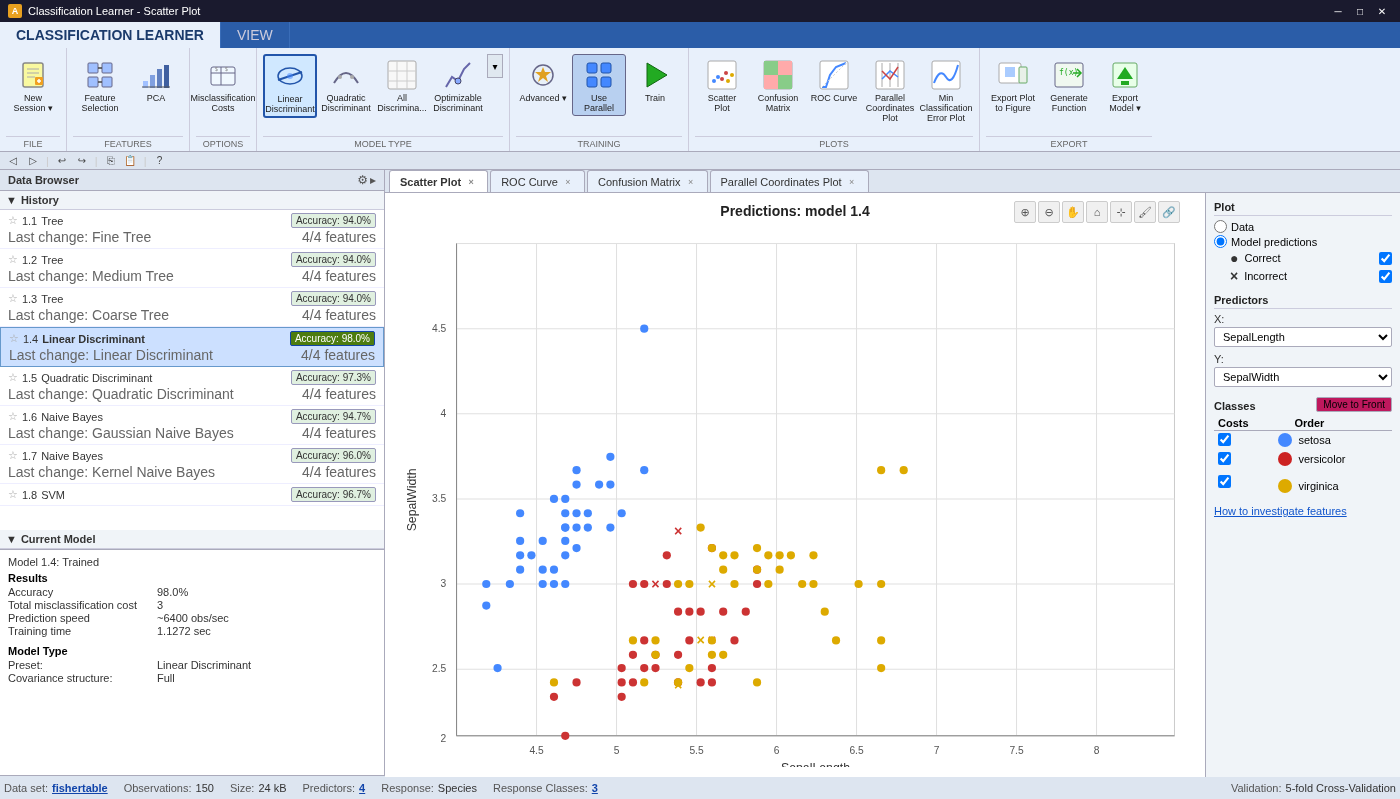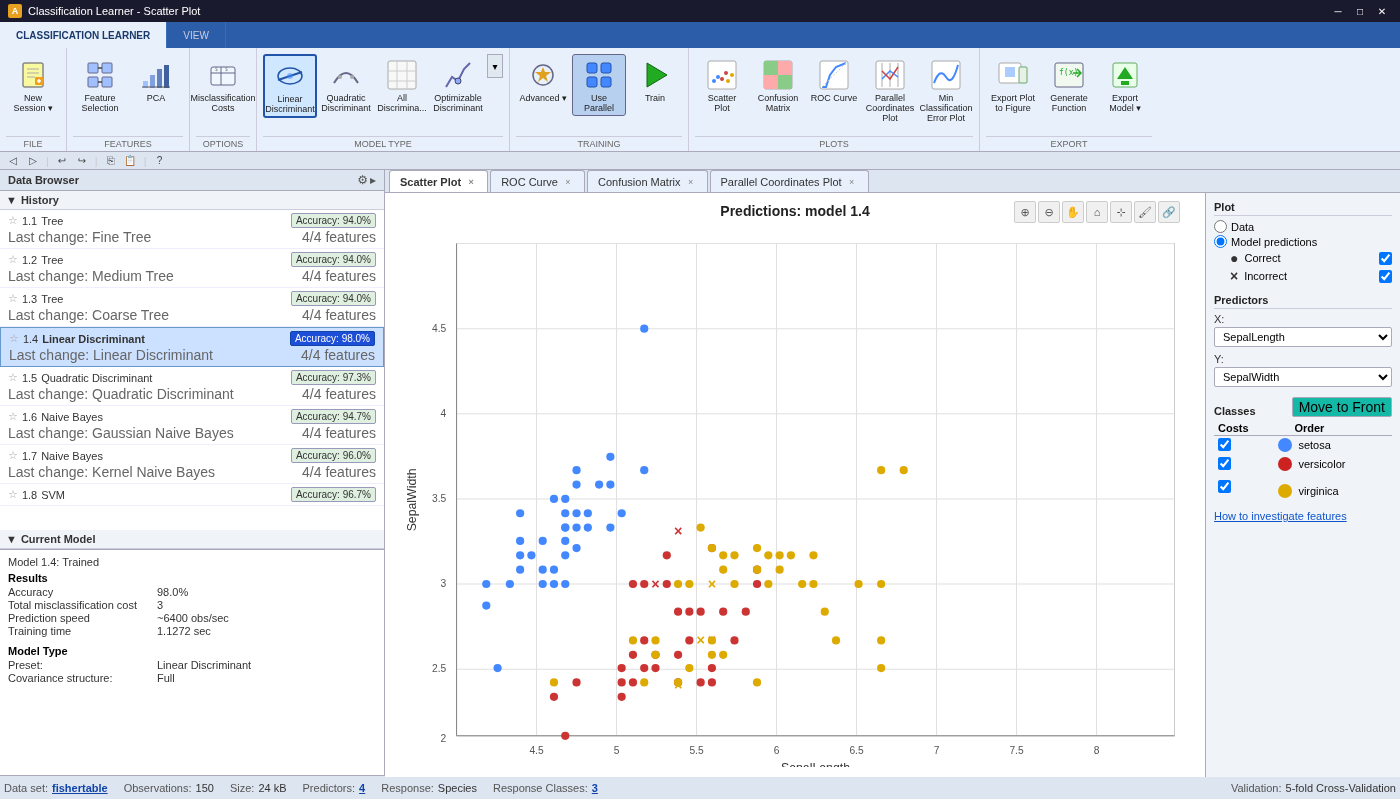--- a/index.html
+++ b/index.html
@@ -8,21 +8,21 @@
     
     .titlebar { height: 22px; background: #1a1a2e; display: flex; align-items: center; justify-content: space-between; padding: 0 8px; color: white; font-size: 11px; }
     .titlebar-left { display: flex; align-items: center; gap: 6px; }
     .titlebar-icon { width: 14px; height: 14px; background: #e8a020; border-radius: 2px; }
     .titlebar-controls { display: flex; gap: 2px; }
     .titlebar-btn { width: 20px; height: 16px; background: transparent; border: none; color: white; font-size: 10px; cursor: pointer; display: flex; align-items: center; justify-content: center; }
 
     
     .ribbon { background: #2b5da8; height: 130px; display: flex; flex-direction: column; }
     .ribbon-tabs { display: flex; height: 26px; }
-    .ribbon-tab { padding: 0 16px; color: #ccd; font-size: 10px; display: flex; align-items: center; cursor: pointer; border-right: 1px solid #3a6db8; }
+    .ribbon-tab { padding: 0 16px; color: #ccd; font-size: 14px; display: flex; align-items: center; cursor: pointer; border-right: 1px solid #3a6db8; }
     .ribbon-tab.active { background: #e8f0fb; color: #1a3a6b; font-weight: bold; }
     .ribbon-content { display: flex; flex: 1; background: #e8f0fb; border-bottom: 1px solid #aab; }
     .ribbon-section { display: flex; flex-direction: column; border-right: 1px solid #ccd; padding: 4px 6px 2px; }
     .ribbon-section-label { font-size: 9px; color: #666; text-align: center; border-top: 1px solid #ccd; margin-top: auto; padding-top: 2px; }
     .ribbon-items { display: flex; gap: 2px; flex: 1; align-items: flex-start; padding-top: 2px; }
     .ribbon-btn { display: flex; flex-direction: column; align-items: center; width: 54px; min-height: 56px; padding: 4px 2px 2px; cursor: pointer; border: 1px solid transparent; border-radius: 3px; background: transparent; font-size: 9px; text-align: center; color: #222; }
     .ribbon-btn.active { background: #b8d0f0; border-color: #668; }
     .ribbon-btn.highlighted { background: #d0e8ff; border: 2px solid #2255aa; }
     .ribbon-icon { width: 32px; height: 32px; display: flex; align-items: center; justify-content: center; margin-bottom: 2px; }
 
@@ -36,21 +36,21 @@
     
     .data-browser { width: 385px; background: white; border-right: 1px solid #aab; display: flex; flex-direction: column; }
     .data-browser-header { background: #dde5f0; padding: 3px 8px; font-size: 11px; font-weight: bold; color: #333; display: flex; align-items: center; justify-content: space-between; border-bottom: 1px solid #aab; }
     .section-toggle { color: #333; font-weight: bold; font-size: 11px; padding: 3px 6px; border-bottom: 1px solid #ccd; background: #f0f4f8; cursor: pointer; display: flex; align-items: center; gap: 4px; }
     .history-list { flex: 1; overflow-y: auto; }
     .history-item { padding: 3px 8px; border-bottom: 1px solid #eef; cursor: pointer; }
     .history-item.selected { background: #cce0ff; border: 1px solid #6699cc; }
     .history-item-header { display: flex; justify-content: space-between; align-items: center; }
     .history-item-name { display: flex; align-items: center; gap: 4px; font-weight: normal; color: #333; }
     .history-item-accuracy { font-size: 10px; color: #333; background: #e0f0e0; padding: 1px 4px; border: 1px solid #99b; border-radius: 2px; }
-    .history-item-accuracy.selected { background: #1d4ed8; color: white; border-color: #1144aa; }
+    .history-item-accuracy.selected { background: #4d7c0f; color: white; border-color: #1144aa; }
     .history-item-sub { display: flex; justify-content: space-between; font-size: 14px; color: #666; margin-top: 1px; }
     .current-model { border-top: 1px solid #aab; padding: 6px 8px; background: white; overflow-y: auto; max-height: 230px; }
     .model-info { font-size: 11px; color: #333; margin-bottom: 4px; }
     .results-label { font-weight: bold; margin: 4px 0 2px; }
     .result-row { display: flex; gap: 19px; margin: 1px 0; }
     .result-key { width: 130px; color: #333; }
     .result-val { color: #333; }
     .model-type-section { margin-top: 8px; }
 
     
@@ -77,21 +77,21 @@
     .rp-section { margin-bottom: 10px; }
     .rp-section-title { font-weight: bold; font-size: 11px; color: #222; margin-bottom: 4px; border-bottom: 1px solid #ccd; padding-bottom: 2px; }
     .rp-radio { display: flex; align-items: center; gap: 4px; margin: 2px 0; font-size: 11px; }
     .rp-checkbox-row { display: flex; align-items: center; gap: 6px; margin: 2px 0; font-size: 11px; }
     .rp-label { font-size: 11px; color: #333; margin-bottom: 2px; }
     .rp-select { width: 100%; padding: 2px 4px; font-size: 11px; border: 1px solid #aab; border-radius: 2px; background: white; }
     .classes-table { width: 100%; border-collapse: collapse; font-size: 11px; }
     .classes-table th { text-align: left; font-weight: bold; padding: 1px 4px; border-bottom: 1px solid #aab; }
     .classes-table td { padding: 2px 4px; }
     .color-dot { width: 14px; height: 14px; border-radius: 50%; display: inline-block; }
-    .move-front-btn { float: right; font-size: 14px; padding: 1px 6px; background: #14b8a6; border: 1px solid #aab; cursor: pointer; border-radius: 2px; }
+    .move-front-btn { float: right; font-size: 10px; padding: 1px 6px; background: #be185d; border: 1px solid #aab; cursor: pointer; border-radius: 2px; }
     .how-to-link { color: #1155cc; text-decoration: underline; cursor: pointer; font-size: 11px; margin-top: 8px; display: block; }
 
     
     .status-bar { height: 24px; background: #dde5f0; border-top: 1px solid #aab; display: flex; align-items: center; padding: 0 4px; gap: 16px; font-size: 11px; color: #333; }
     .status-item { display: flex; gap: 4px; }
     .status-label { color: #555; }
     .status-value { font-weight: bold; color: #1144aa; text-decoration: underline; cursor: pointer; }
     .status-value.plain { color: #333; font-weight: normal; text-decoration: none; cursor: default; }
     .status-right { margin-left: auto; }
 

